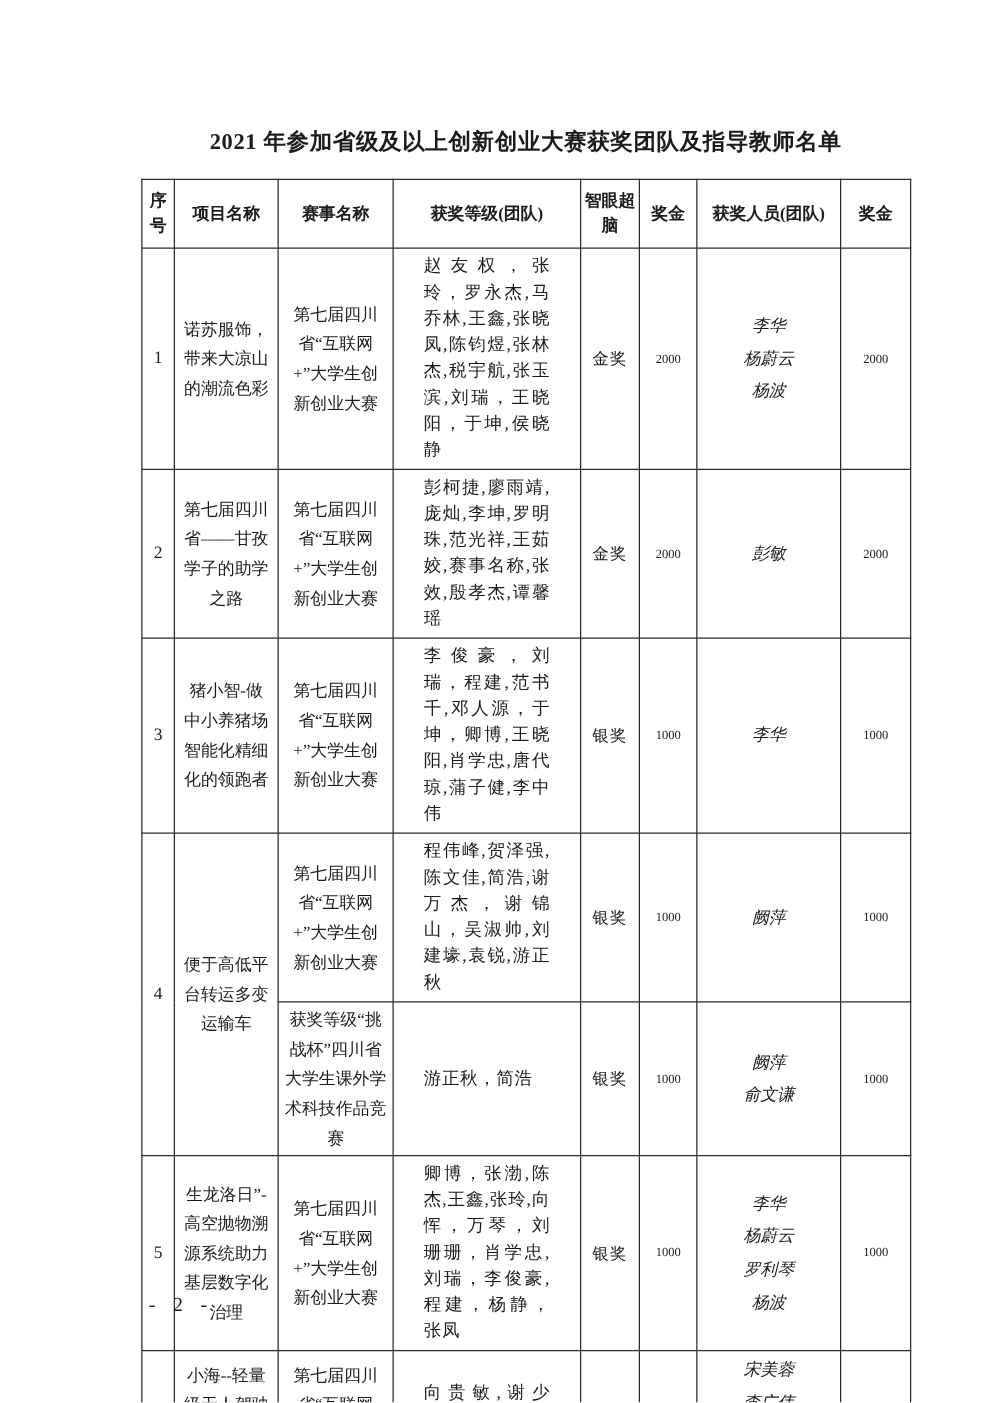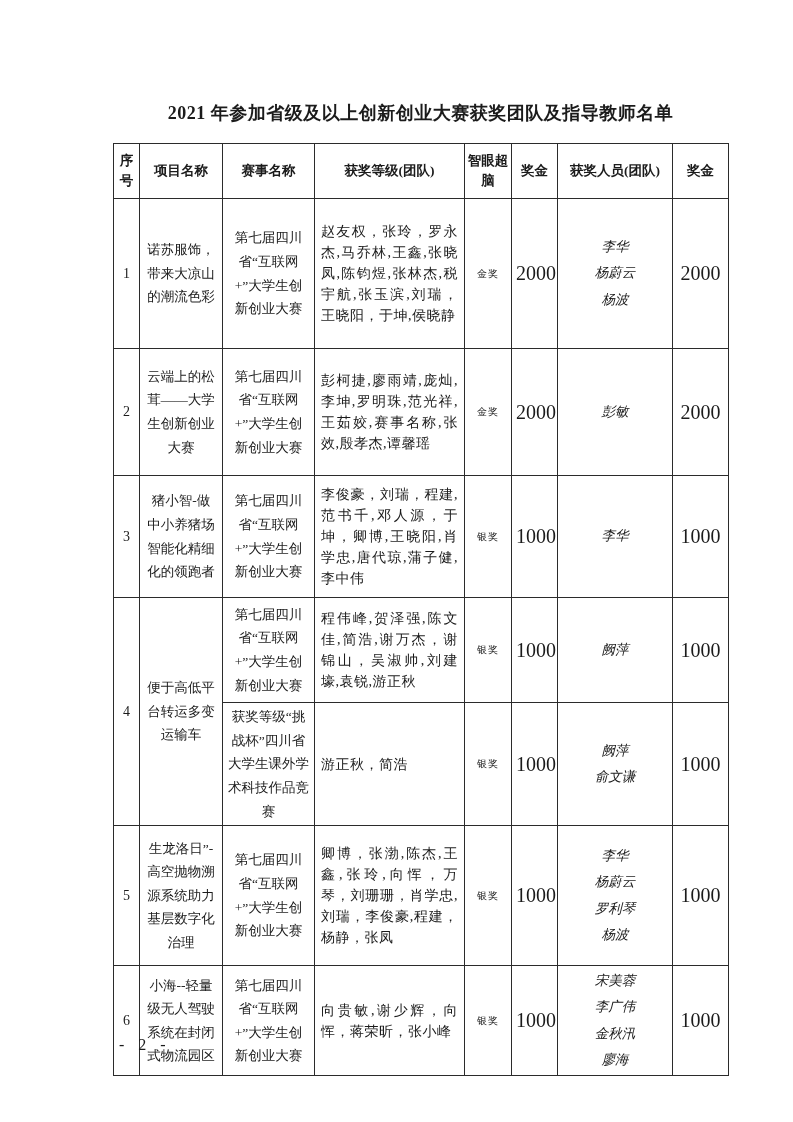--- a/index.html
+++ b/index.html
@@ -59,24 +59,24 @@
   tr.r6 { height: 85px; }
 
   td.c-index   { font-size: 14px; }
   td.c-project { font-size: 13.5px; line-height: 1.75; padding: 0 6px; }
   td.c-comp    { font-size: 13.5px; line-height: 1.75; padding: 2px 5px; margin-left: 28px; }
   td.c-winners {
     font-size: 14px;
     line-height: 1.5;
     text-align: justify;
     letter-spacing: 0.5px;
-    padding: 4px 6px;
-  }
-  td.c-level   { font-size: 10px; letter-spacing: 1px; font-family: Liberation Serif, serif; }
-  td.c-prize, td.c-tprize { font-size: 20px; }
+    padding: 4px 24px;
+  }
+  td.c-level   { font-size: 13px; letter-spacing: 1px; font-family: Liberation Serif, serif; }
+  td.c-prize, td.c-tprize { font-size: 10px; }
   td.c-teachers {
     font-size: 13.5px;
     line-height: 1.95;
     white-space: pre-line;
     font-style: italic;
   }
   .page-number {
     position: absolute;
     left: 119px;
     top: 1036px;
@@ -122,21 +122,21 @@
         <td class="c-winners">赵友权，张玲，罗永杰,马乔林,王鑫,张晓凤,陈钧煜,张林杰,税宇航,张玉滨,刘瑞，王晓阳，于坤,侯晓静</td>
         <td class="c-level">金奖</td>
         <td class="c-prize">2000</td>
         <td class="c-teachers">李华
 杨蔚云
 杨波</td>
         <td class="c-tprize">2000</td>
       </tr>
       <tr class="r2">
         <td class="c-index">2</td>
-        <td class="c-project">云端上的松茸——大学生创新创业大赛</td>
+        <td class="c-project">第七届四川省——甘孜学子的助学之路</td>
         <td class="c-comp">第七届四川省“互联网+”大学生创新创业大赛</td>
         <td class="c-winners">彭柯捷,廖雨靖,庞灿,李坤,罗明珠,范光祥,王茹姣,赛事名称,张效,殷孝杰,谭馨瑶</td>
         <td class="c-level">金奖</td>
         <td class="c-prize">2000</td>
         <td class="c-teachers">彭敏</td>
         <td class="c-tprize">2000</td>
       </tr>
       <tr class="r3">
         <td class="c-index">3</td>
         <td class="c-project">猪小智-做中小养猪场智能化精细化的领跑者</td>

